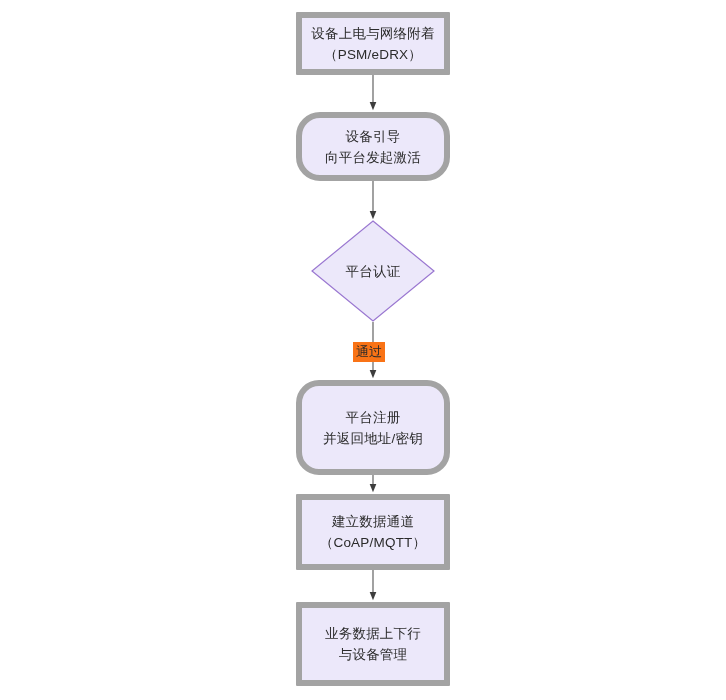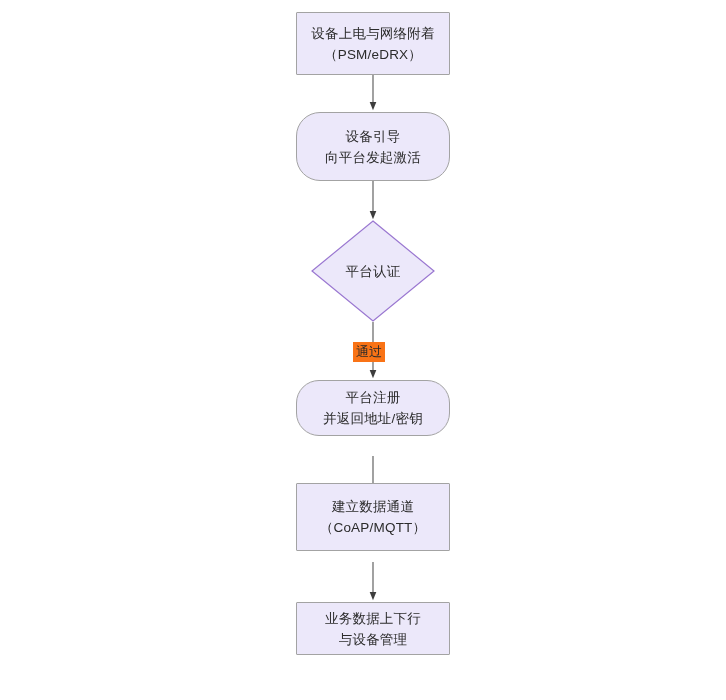--- a/index.html
+++ b/index.html
@@ -37,21 +37,21 @@
   .node {
     position: absolute;
     box-sizing: border-box;
     display: flex;
     align-items: center;
     justify-content: center;
   }
 
   .node-process {
     background: #ece8fa;
-    border: 1px solid #a3a3a3;
+    border: 6px solid #a3a3a3;
     border-radius: 1px;
   }
 
   .node-label {
     font-size: 13.5px;
     line-height: 21px;
     color: #2b2b2b;
     text-align: center;
     white-space: pre-line;
     letter-spacing: 0.2px;
@@ -122,28 +122,28 @@
 
   <div class="node node-decision" style="left:311px; top:220px; width:124px; height:102px;">
     <svg class="diamond-shape" viewBox="0 0 124 102" preserveAspectRatio="none" xmlns="http://www.w3.org/2000/svg">
       <polygon points="62,1 123,51 62,101 1,51" fill="#ece8fa" stroke="#9a77d1" stroke-width="1.2"></polygon>
     </svg>
     <div class="node-label">平台认证</div>
   </div>
 
   <div class="edge-label" style="left:353px; top:342px;">通过</div>
 
-  <div class="node node-process" style="left:296px; top:380px; width:154px; height:56px;border-radius:23px;">
+  <div class="node node-process" style="left:296px; top:380px; width:154px; height:95px;border-radius:23px;">
     <div class="node-label">平台注册
 并返回地址/密钥</div>
   </div>
 
-  <div class="node node-process" style="left:296px; top:483px; width:154px; height:68px;">
+  <div class="node node-process" style="left:296px; top:494px; width:154px; height:76px;">
     <div class="node-label">建立数据通道
 （CoAP/MQTT）</div>
   </div>
 
-  <div class="node node-process" style="left:296px; top:602px; width:154px; height:53px;">
+  <div class="node node-process" style="left:296px; top:602px; width:154px; height:84px;">
     <div class="node-label">业务数据上下行
 与设备管理</div>
   </div>
 
 </div>
 
 </body></html>

